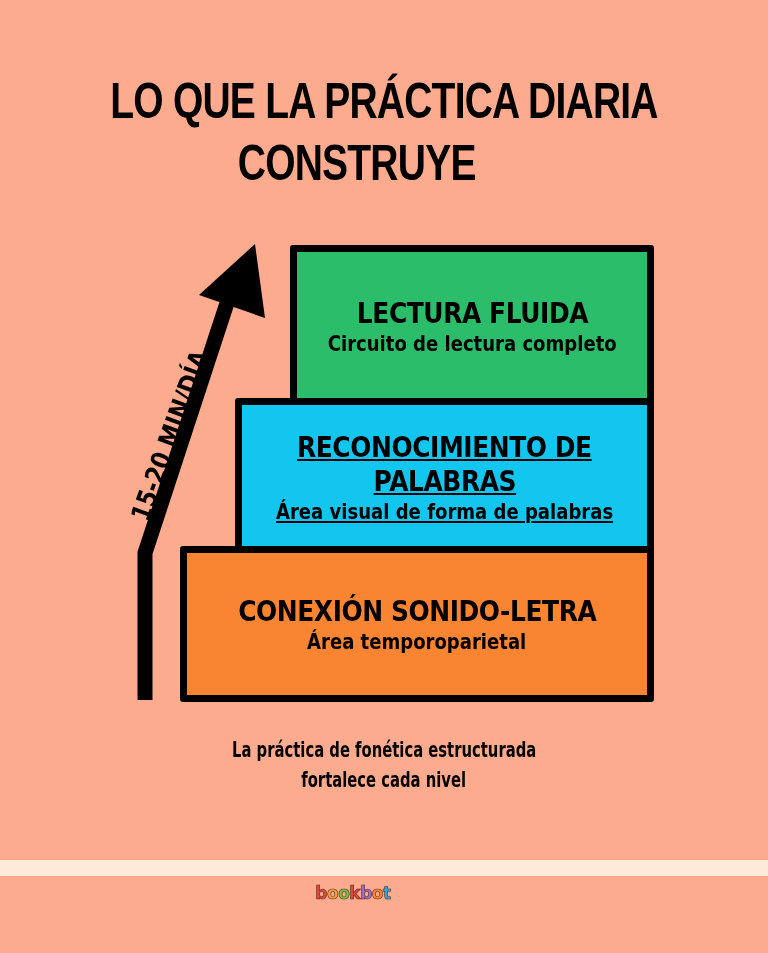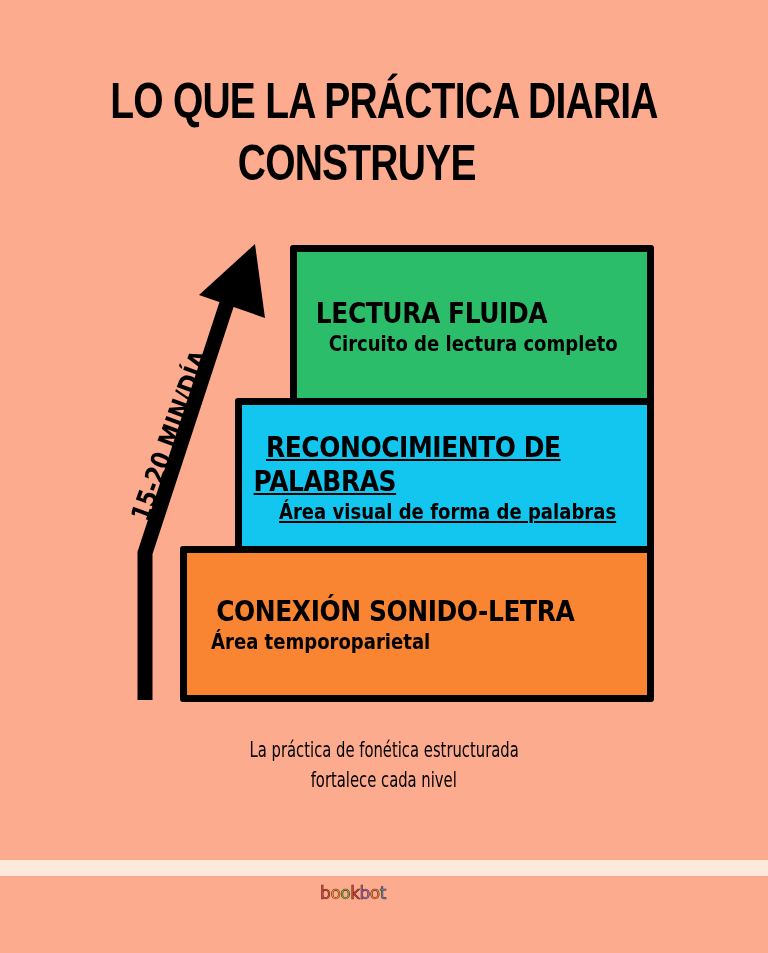--- a/index.html
+++ b/index.html
@@ -21,21 +21,21 @@
     transform-origin: center top;
   }
   .title .line { display: block; white-space: nowrap; }
   .title .line2 { margin-right: 70px; }
 
   .box {
     position: absolute;
     border: 7px solid #000;
     border-radius: 3px;
     box-sizing: border-box;
-    display: flex; flex-direction: column; align-items: flex-start; justify-content: center;
+    display: flex; flex-direction: column; align-items: center; justify-content: center;
     text-align: center;
   }
   .box-green { left: 290px; top: 245px; width: 364px; height: 160px; background: #2bbd6a; }
   .box-blue  { left: 235px; top: 398px; width: 419px; height: 155px; background: #13c6f0; text-decoration: underline; }
   .box-orange{ left: 180px; top: 546px; width: 474px; height: 156px; background: #f98431; }
 
   .box-title {
     font-family: "DejaVu Sans", sans-serif;
     font-weight: 700;
     font-size: 29px;
@@ -66,34 +66,34 @@
     white-space: nowrap;
     transform: rotate(-70deg) scaleX(0.82);
     transform-origin: center center;
     text-align: center;
   }
 
   .footnote {
     position: absolute; left: 0; top: 735px; width: 768px;
     text-align: center;
     font-family: "DejaVu Sans", sans-serif;
-    font-weight: 400;
+    font-weight: 700;
     font-size: 22px;
     line-height: 30px;
   }
   .footnote span { display: inline-block; transform: scaleX(0.82); white-space: nowrap; }
   .footnote .fl { display: block; }
 
   .band {
     position: absolute; left: 0; top: 860px; width: 768px; height: 16px;
     background: #feeada;
   }
   .logo {
     position: absolute; left: 0; top: 883px; width: 706px; text-align: center;
-    font-family: "DejaVu Sans", sans-serif; font-weight: 400; font-size: 17px;
+    font-family: "DejaVu Sans", sans-serif; font-weight: 700; font-size: 17px;
     letter-spacing: -0.5px;
   }
   .logo span { -webkit-text-stroke: 0.6px #5a2a1a; }
 </style>
 </head>
 <body>
 
 <div class="title">
   <span class="line">LO QUE LA PRÁCTICA DIARIA</span>
   <span class="line line2">CONSTRUYE</span>

